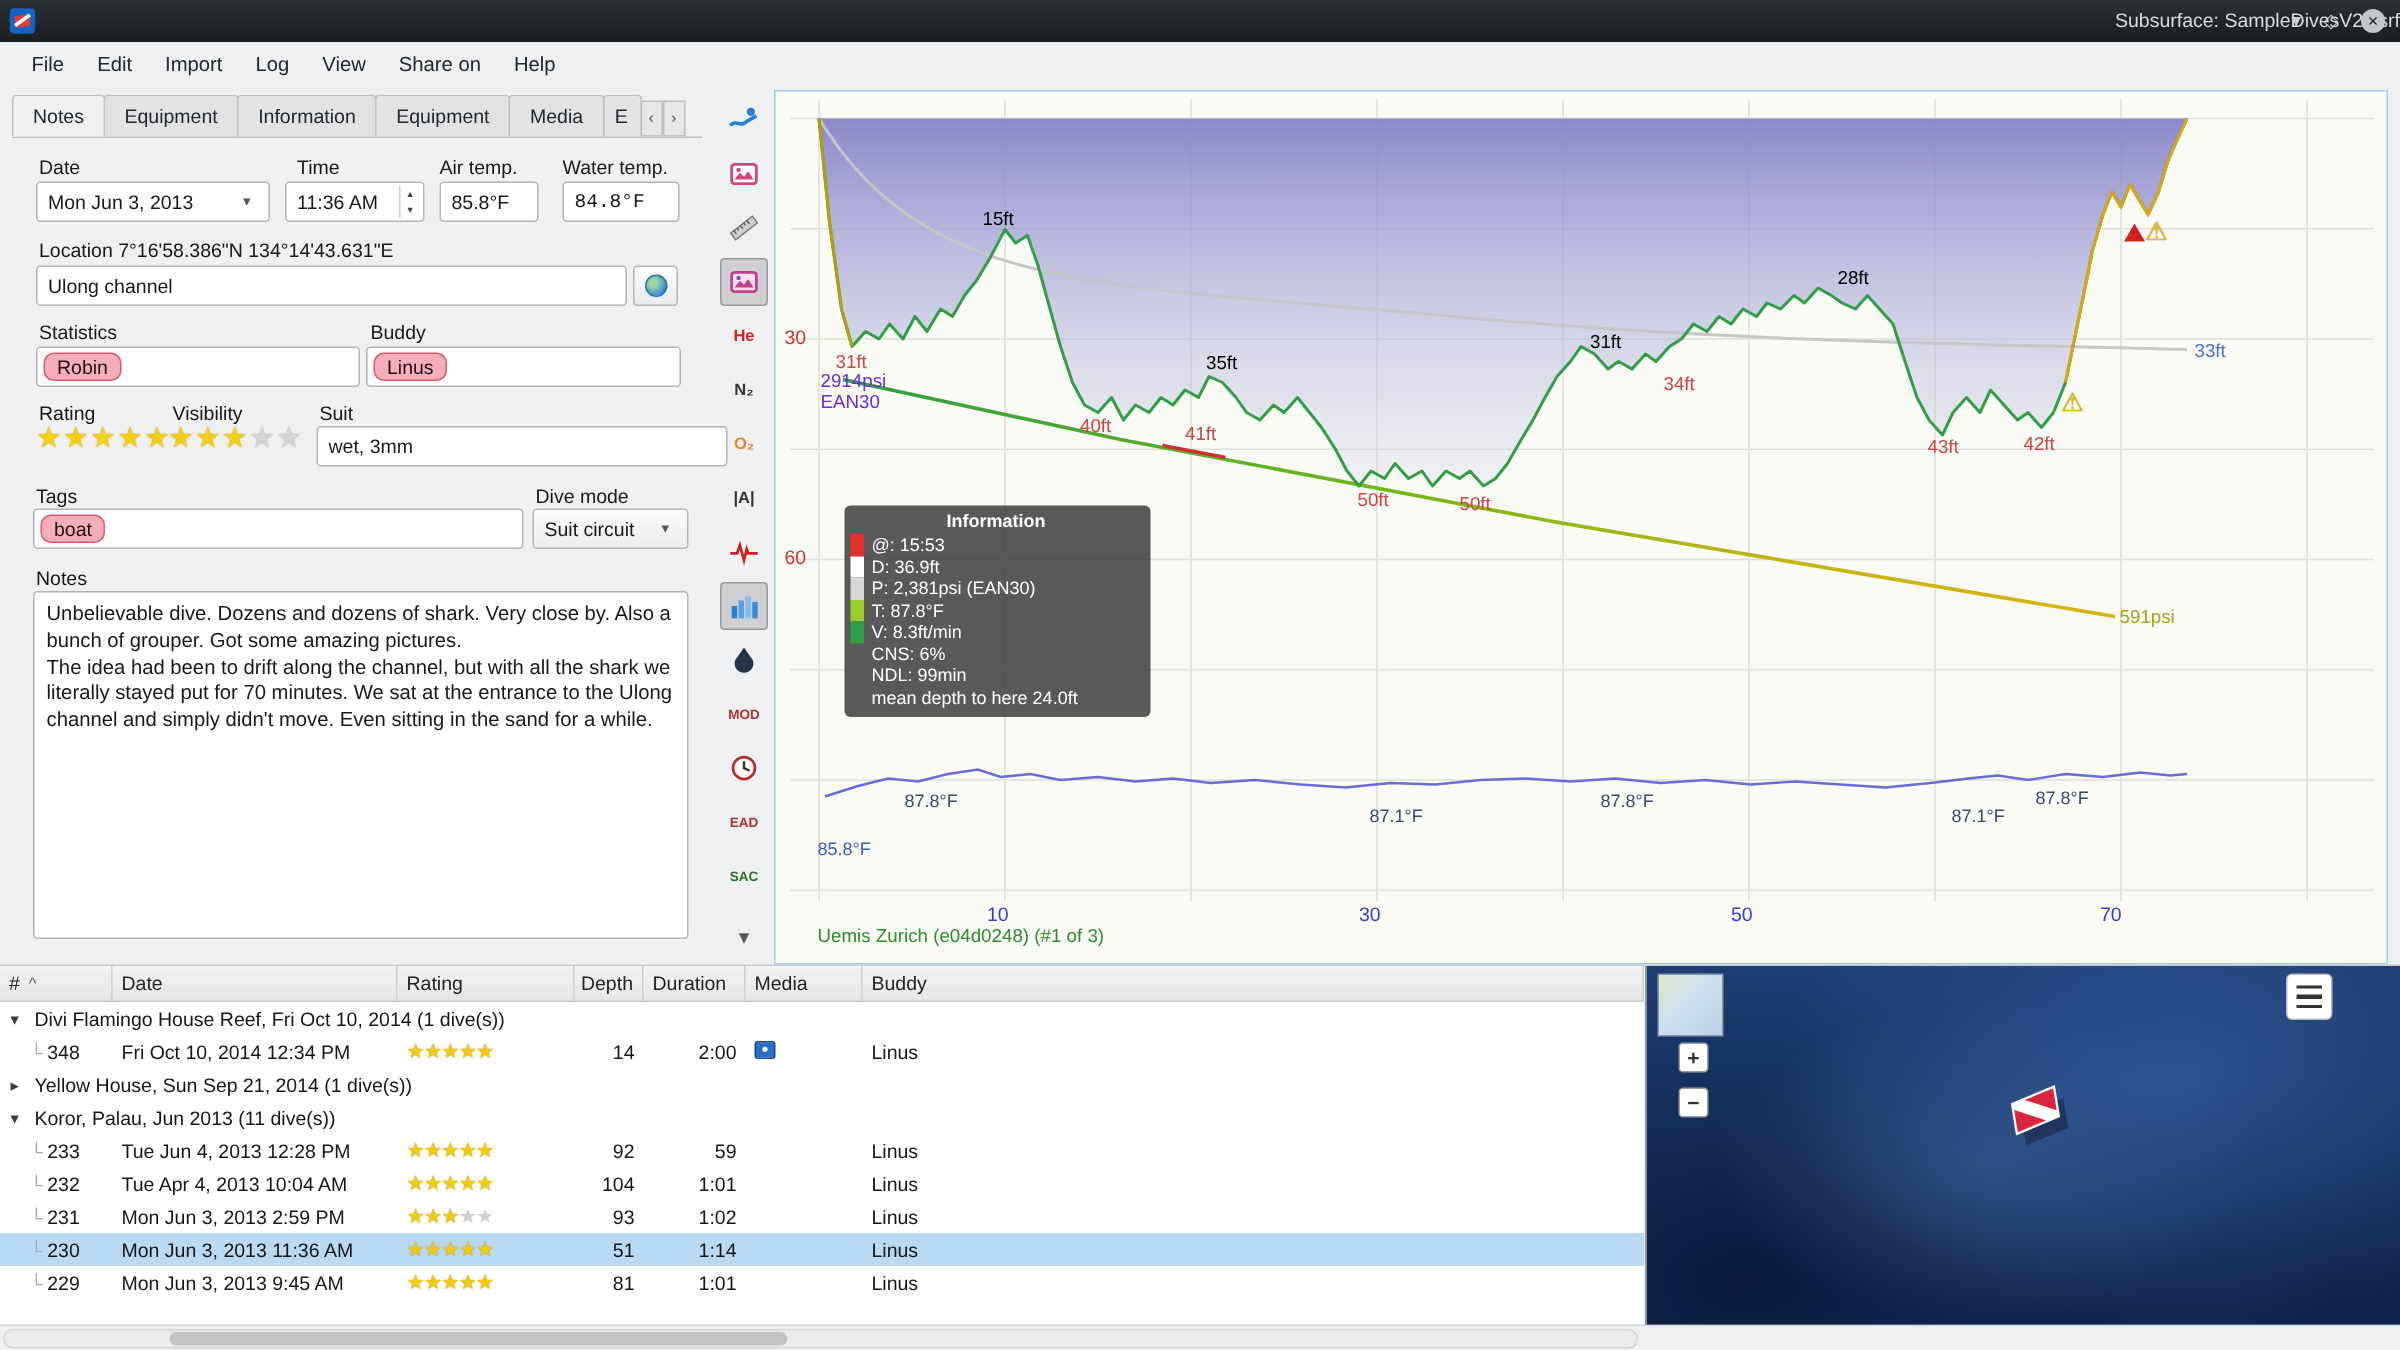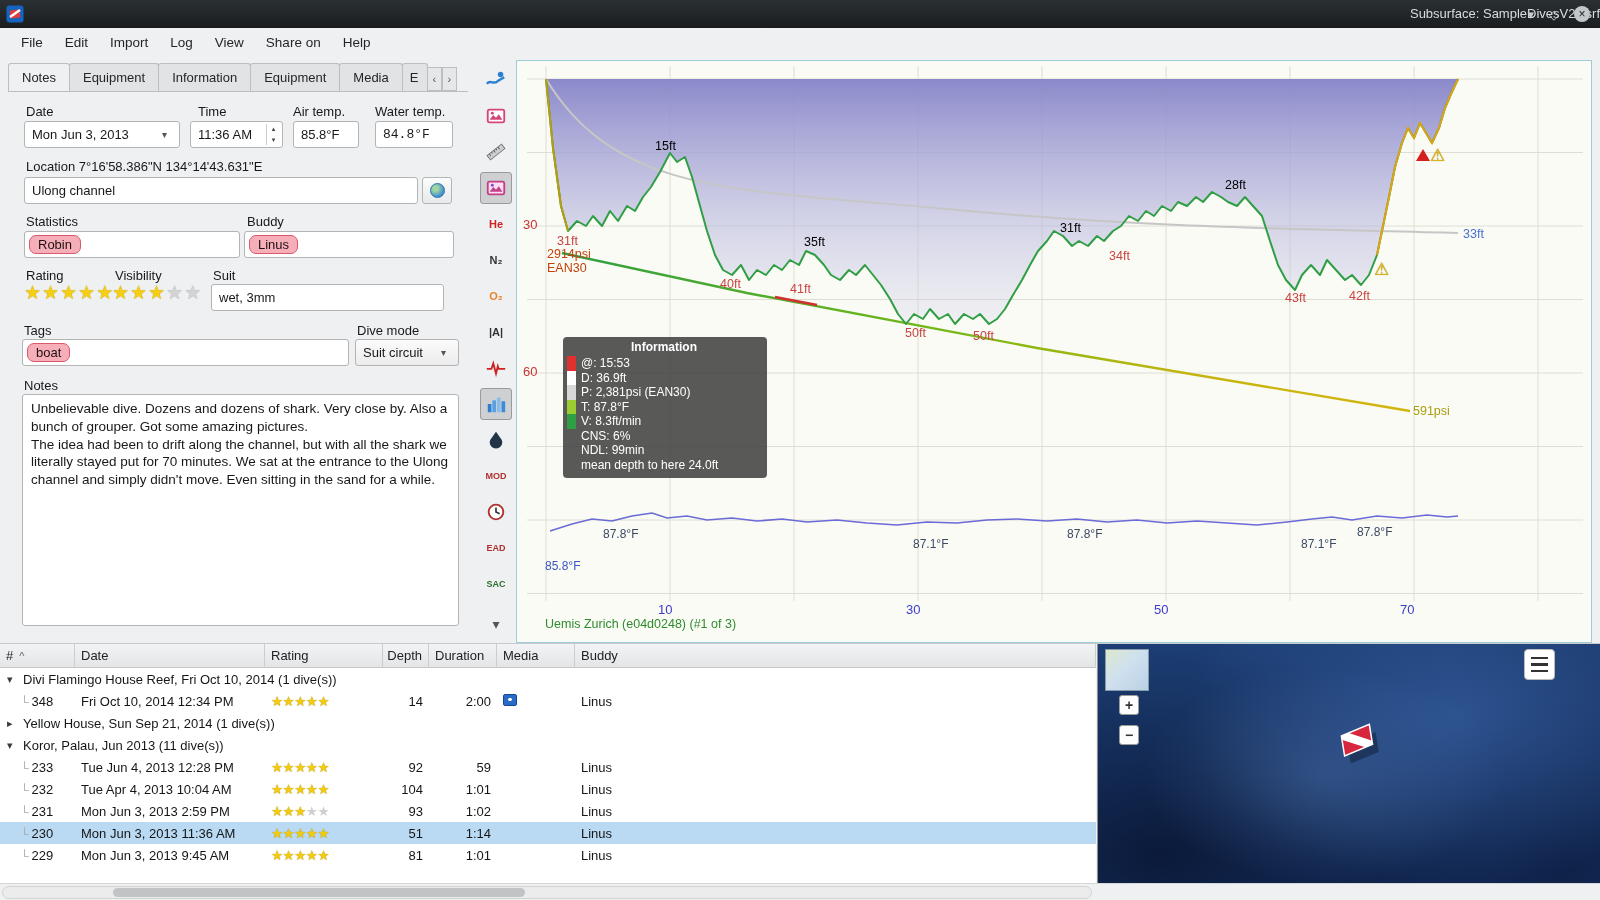--- a/index.html
+++ b/index.html
@@ -46,21 +46,21 @@
   .tbtn{position:absolute;left:3px;width:32px;height:32px;border:1px solid transparent;border-radius:3px;display:flex;align-items:center;justify-content:center;background:transparent}
   .tbtn.pressed{background:#cfd0d1;border-color:#9a9b9c}
   .tbtn .txt{font-size:11px;font-weight:bold}
 
   
   .chart{position:absolute;top:60px;left:516px;width:1076px;height:583px;background:#fafbf4;border:1px solid #9fccda}
   .chart svg.plot{position:absolute;left:0;top:0}
   .cl{position:absolute;font-size:12.5px;white-space:nowrap}
   .cl.dmax{color:#c94444}
   .cl.dmin{color:#000000}
-  .cl.press{color:#c2410c}
+  .cl.press{color:#6d28d9}
   .cl.pressend{color:#a8a012}
   .cl.meanlbl{color:#4a6fd4}
   .cl.xtick{color:#3a3ad0;font-size:13px}
   .cl.ytick{color:#cc3333;font-size:13px}
   .cl.temp{color:#3c4a66;font-size:12px}
   .cl.temp.first{color:#3a57c0}
   .cl.footer{color:#2e8b2e}
   .warn-y{position:absolute;color:#e7bb0e;font-size:17px;text-shadow:0 0 1px #7a6000}
   .warn-r{position:absolute;width:0;height:0;border-left:7px solid transparent;border-right:7px solid transparent;border-bottom:12px solid #d42020}
   .infobox{position:absolute;left:46px;top:276px;width:204px;background:rgba(66,66,66,.88);border-radius:4px;color:#fff;font-size:12px;padding:3px 6px 6px 4px}
@@ -176,21 +176,21 @@
       <span class="fl" style="left:18px;top:122px">Statistics</span>
       <span class="fl" style="left:239px;top:122px">Buddy</span>
       <div class="inp" style="left:16px;top:139px;width:216px;padding:2px 4px"><span class="chip">Robin</span></div>
       <div class="inp" style="left:236px;top:139px;width:210px;padding:2px 4px"><span class="chip">Linus</span></div>
 
       <span class="fl" style="left:18px;top:176px">Rating</span>
       <span class="fl" style="left:107px;top:176px">Visibility</span>
       <span class="fl" style="left:205px;top:176px">Suit</span>
       <span class="stars" style="left:16px;top:189px"><span class="on">★★★★★</span><span class="off"></span></span>
       <span class="stars" style="left:104px;top:189px"><span class="on">★★★</span><span class="off">★★</span></span>
-      <input class="inp" style="left: 203px; top: 192px; width: 233px;" value="wet, 3mm">
+      <input class="inp" style="left: 203px; top: 192px; width: 274px;" value="wet, 3mm">
 
       <span class="fl" style="left:16px;top:231px">Tags</span>
       <span class="fl" style="left:349px;top:231px">Dive mode</span>
       <div class="inp" style="left:14px;top:247px;width:327px;padding:2px 4px"><span class="chip">boat</span></div>
       <div class="inp combo" style="left:347px;top:247px;width:104px;background:linear-gradient(#fbfbfb,#ececec)">
         <span>Suit circuit</span>
         <span class="caret">▾</span>
       </div>
 
       <span class="fl" style="left:16px;top:286px">Notes</span>

